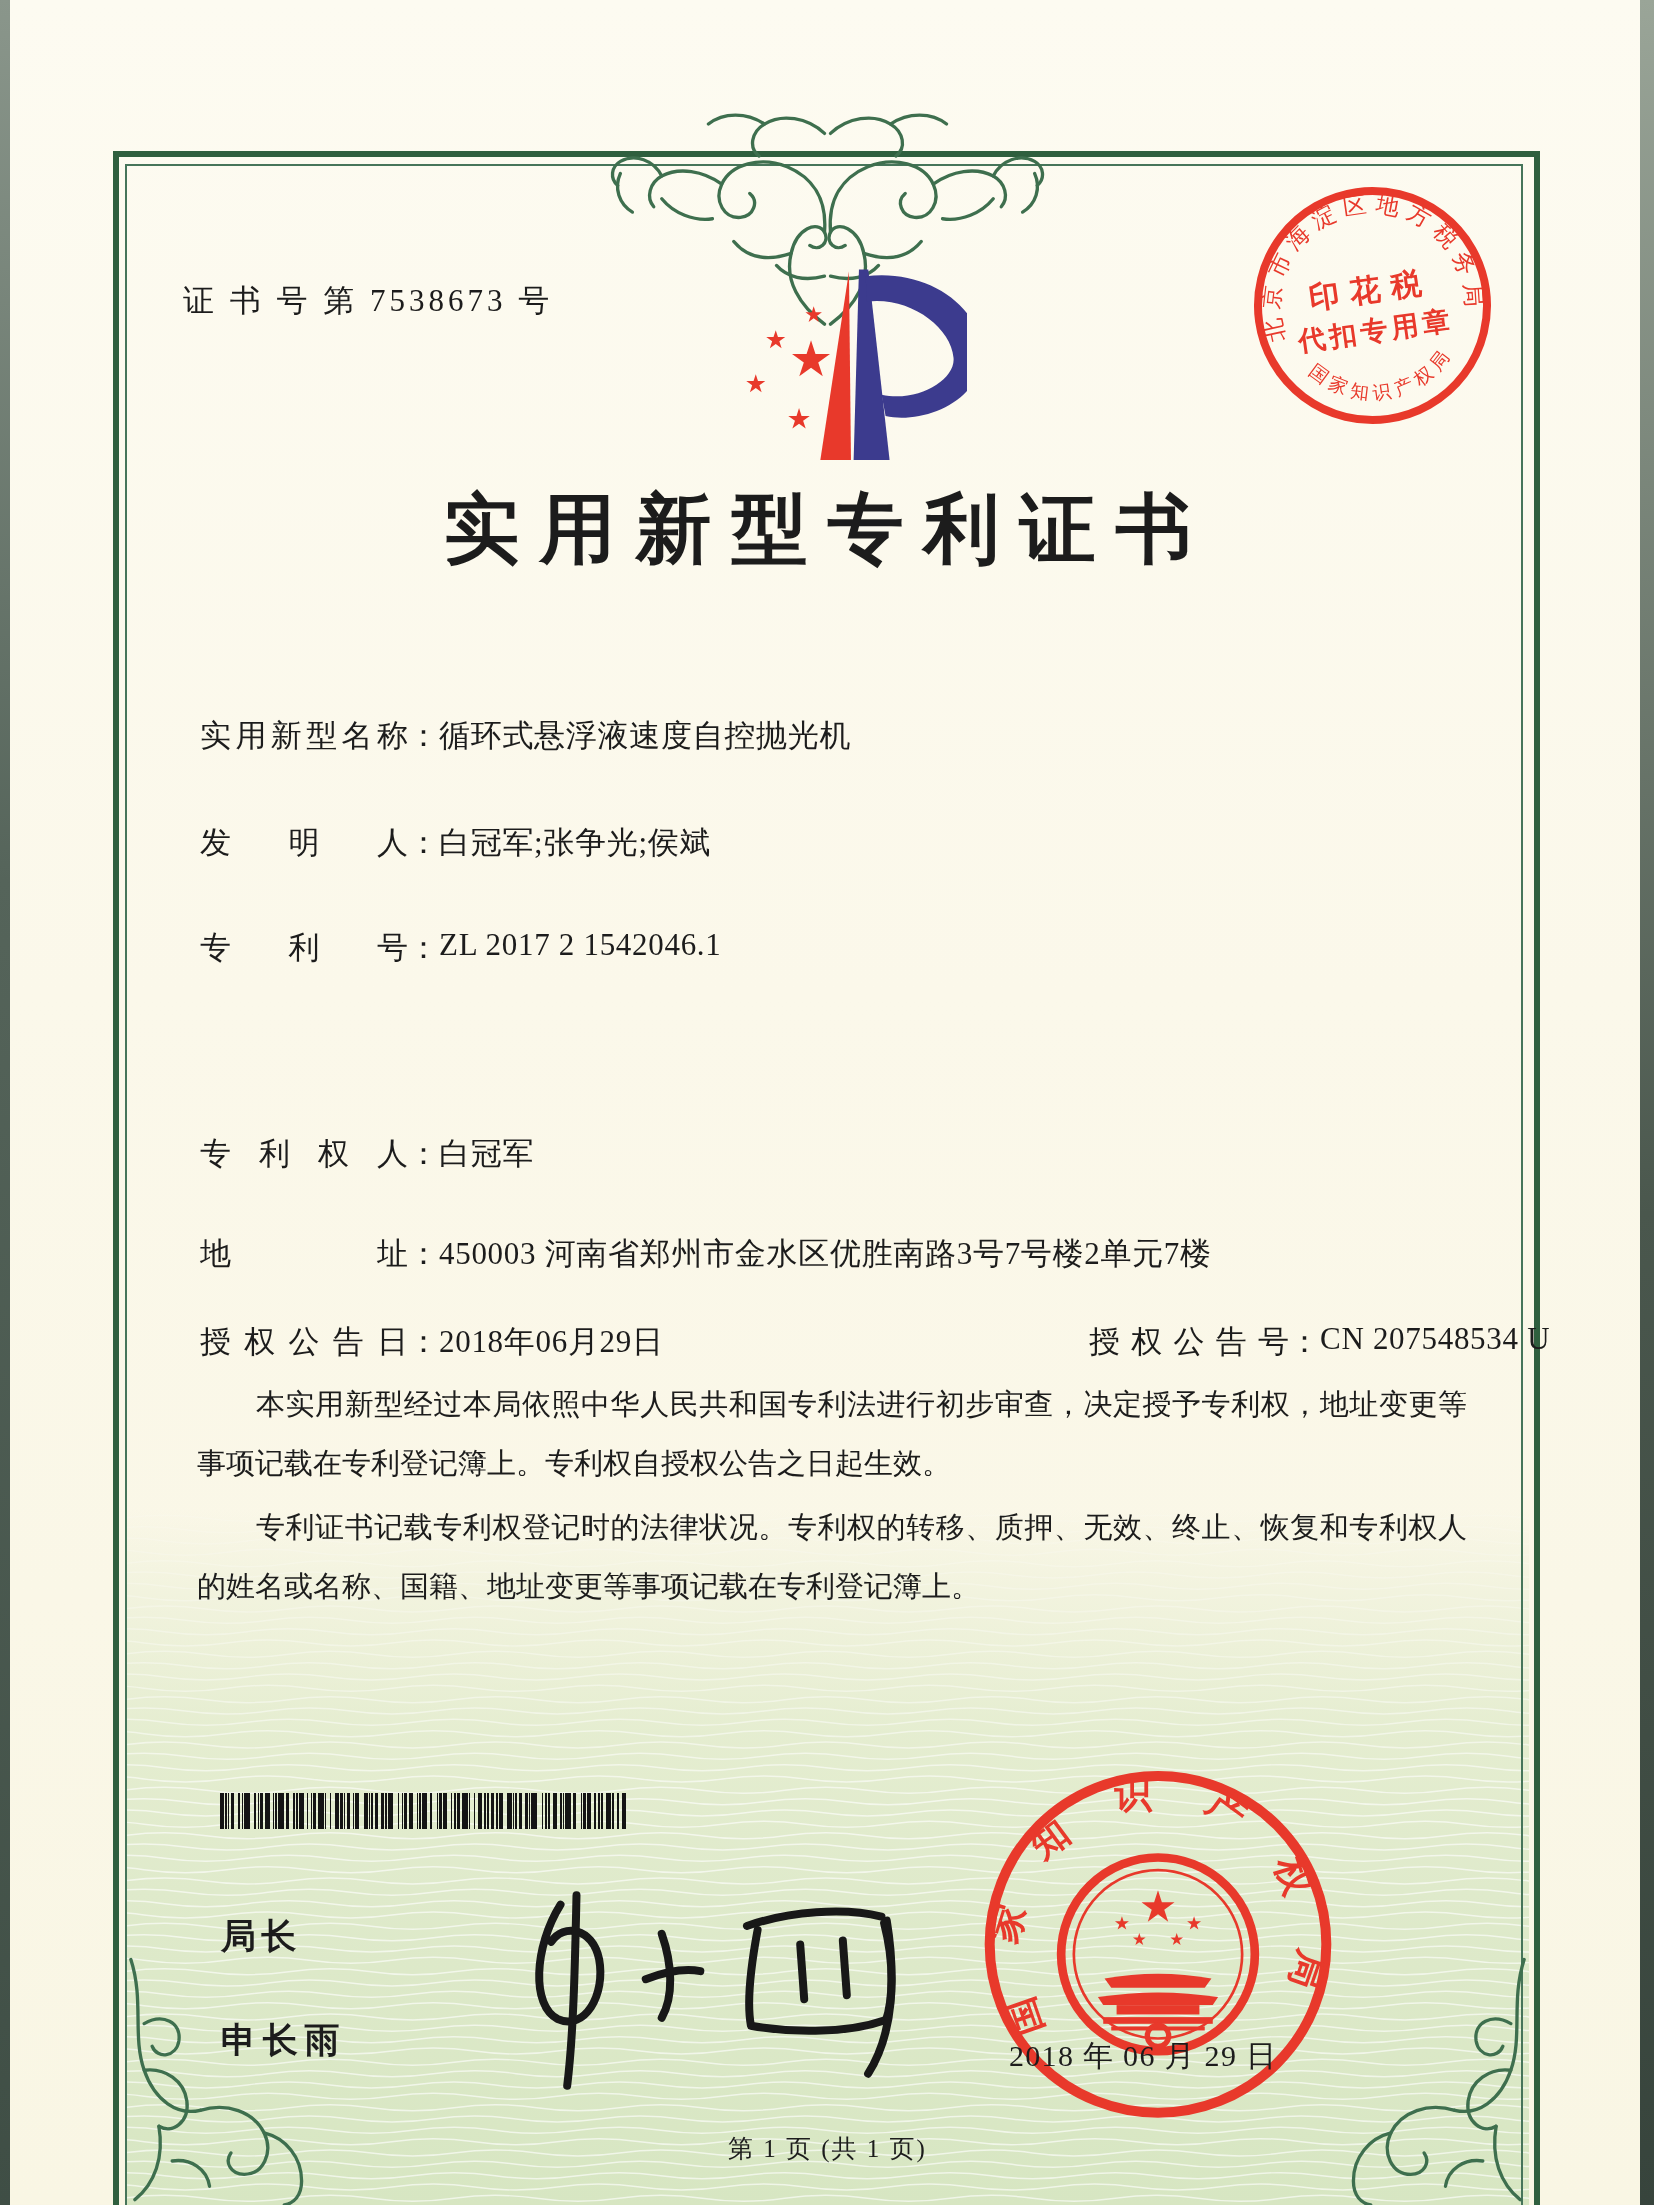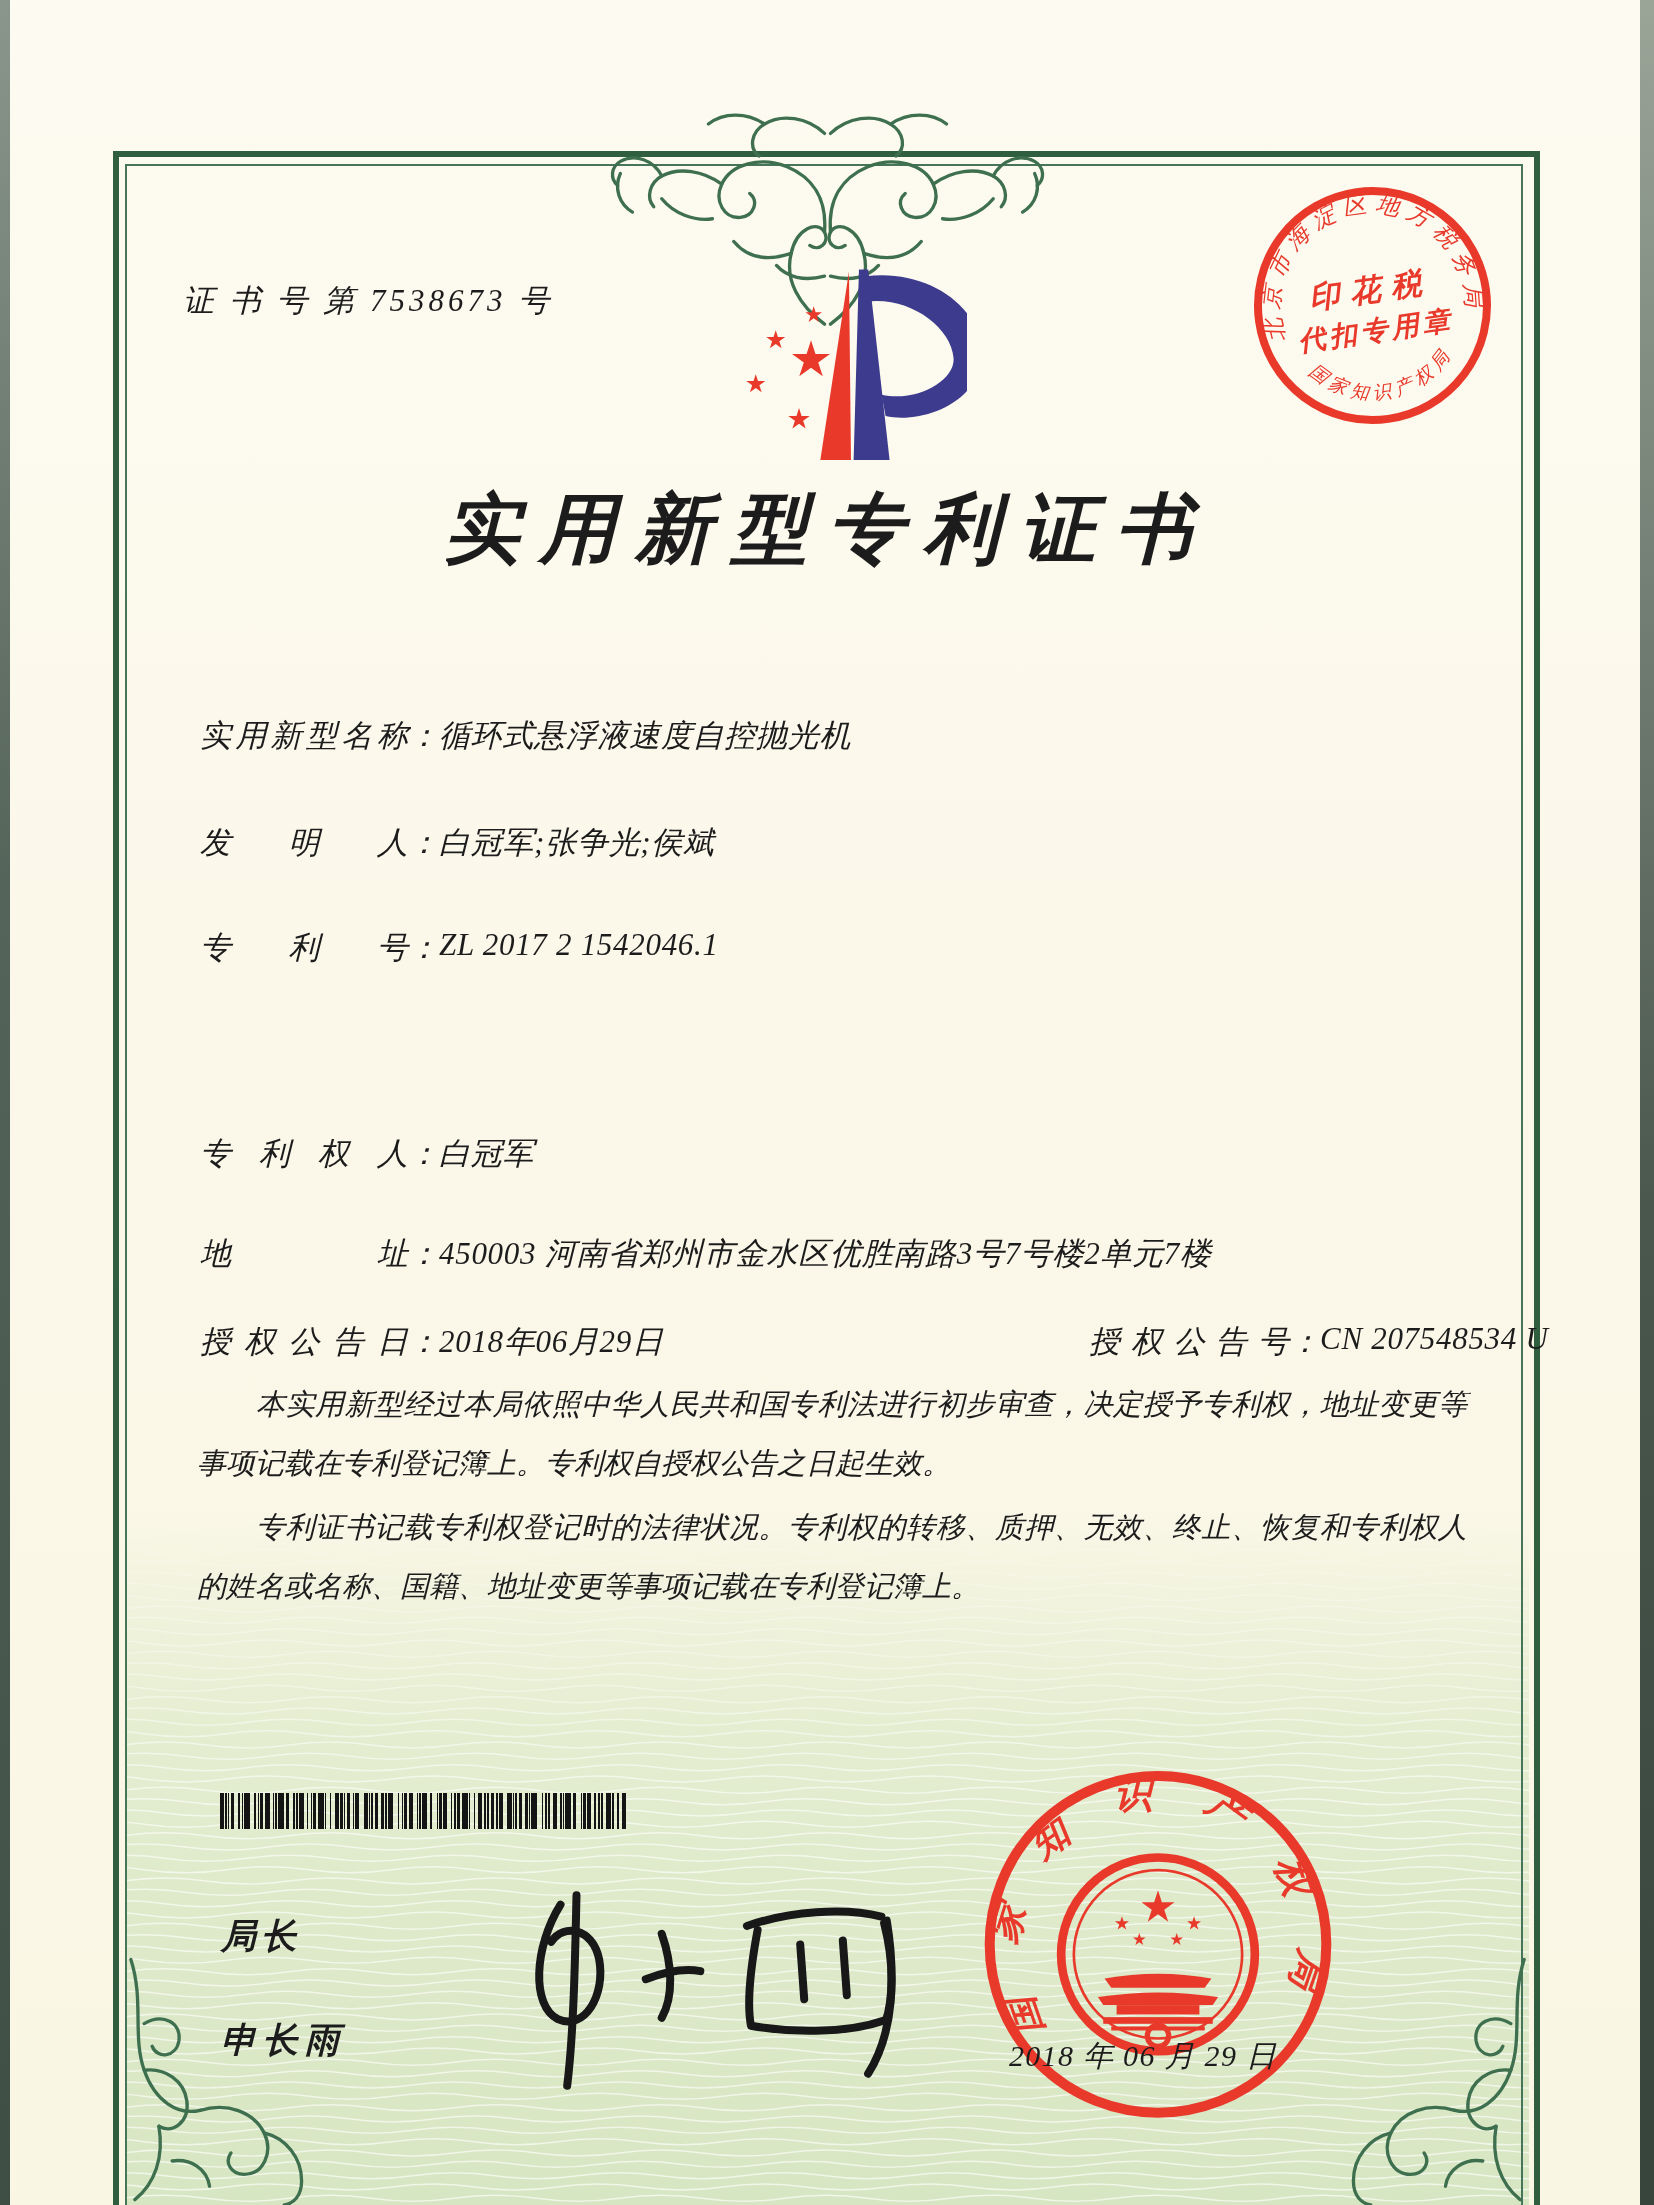--- a/index.html
+++ b/index.html
@@ -1,18 +1,18 @@
 <!DOCTYPE html>
 <html style="font-size:10.7px"><head>
 <meta charset="utf-8">
 <style>
   html,body{margin:0;padding:0;background:#e8e6da;}
   #page{position:relative;width:1655px;height:2205px;overflow:hidden;
         background:linear-gradient(180deg,#fdfbf1 0%,#fbf8ea 45%,#f9f6e4 100%);
-        font-family:"Liberation Serif","DejaVu Serif",serif;color:#1c1c1c;font-style:italic;}
+        font-family:"Liberation Serif","DejaVu Serif",serif;color:#1c1c1c;}
   .abs{position:absolute;}
   
   .edge-left{left:0;top:0;width:10px;height:2205px;background:linear-gradient(180deg,#8a968b,#55645a 40%,#3f4e45);}
   .edge-right{right:0;top:0;width:14.7px;height:2205px;background:linear-gradient(180deg,#9aa598,#4a574d 55%,#37443c);}
   
   #green-zone{left:127px;top:1509px;width:1402px;height:696px;
      background:linear-gradient(180deg,rgba(223,234,202,0) 0%,rgba(223,234,202,.3) 12%,rgba(222,234,201,.75) 32%,#dfeacb 55%,#d7e6c2 100%);}
   #green-zone svg{position:absolute;left:0;top:0;}
   
   .frame-outer{left:113px;top:151px;width:1415px;height:2075px;border:6px solid #2f5f3e;}
@@ -335,17 +335,18 @@
         <rect x="206" y="358" width="124" height="14"></rect>
         <rect x="186" y="376" width="164" height="10"></rect>
         <rect x="198" y="390" width="140" height="6"></rect>
         <circle cx="268" cy="404" r="16" fill="none" stroke="#e8392b" stroke-width="8"></circle>
       </g>
     </g>
   </svg>
 
   <div class="abs" id="seal-date">2018 年 06 月 29 日</div>
 
+  <div class="abs" id="footer">第 1 页 (共 1 页)</div>
 
   <div class="abs edge-left"></div>
   <div class="abs edge-right"></div>
 </div>
 
 
 </body></html>

